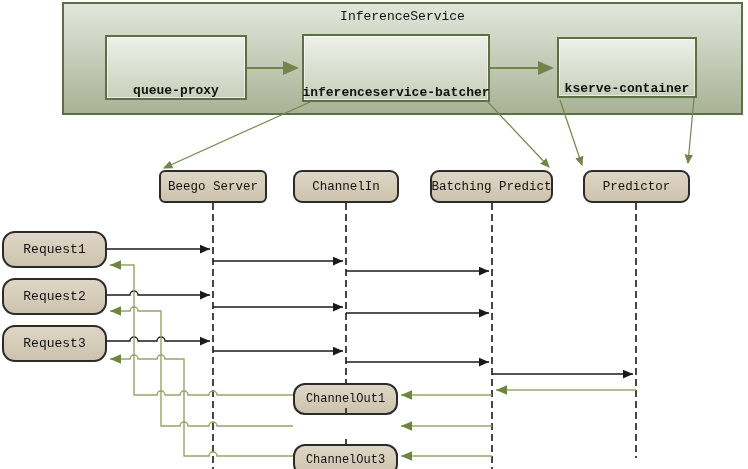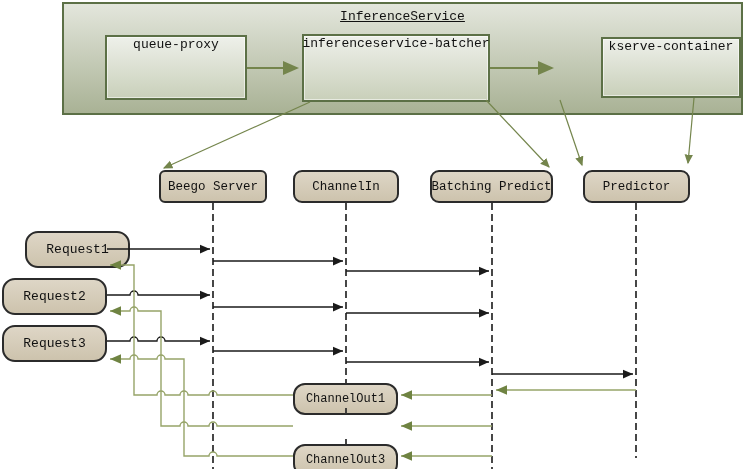--- a/index.html
+++ b/index.html
@@ -24,45 +24,45 @@
     font-family:"Liberation Mono","DejaVu Sans Mono",monospace;color:#111;
   }
   
   .is-container{
     position:absolute;left:62px;top:2px;width:681px;height:113px;
     border:2px solid var(--olive-border);
     background:linear-gradient(180deg,var(--container-fill-top),var(--container-fill-bottom));
   }
   .is-title{
     position:absolute;left:0;top:5px;width:100%;text-align:center;
-    font-size:13px;color:#111;text-decoration:underline;
+    font-size:13px;color:#111;
   }
   .inner-box{
-    position:absolute;display:flex;align-items:flex-start;justify-content:center;
+    position:absolute;display:flex;align-items:flex-end;justify-content:center;
     border:2px solid var(--olive-border);
     background:linear-gradient(180deg,var(--innerbox-fill-top),var(--innerbox-fill-bottom));
     box-shadow:inset 0 0 0 1px rgba(255,255,255,.55);
-    font-size:13px;white-space:nowrap;
+    font-size:13px;white-space:nowrap;font-weight:bold;
   }
   .box-queue{left:105px;top:35px;width:142px;height:65px;}
   .box-batcher{left:302px;top:34px;width:188px;height:68px;}
-  .box-kserve{left:557px;top:37px;width:140px;height:61px;margin-left:44px;}
+  .box-kserve{left:557px;top:37px;width:140px;height:61px;}
   
   .tan{
     position:absolute;display:flex;align-items:center;justify-content:center;
     background:linear-gradient(180deg,var(--tan-fill-top),var(--tan-fill-bottom));
     border:2px solid var(--tan-border);white-space:nowrap;
   }
   .head{top:170px;height:33px;border-radius:9px;font-size:12.5px;}
   .head-beego{left:159px;width:108px;border-radius:6px;}
   .head-channelin{left:293px;width:106px;}
   .head-batching{left:430px;width:123px;}
   .head-predictor{left:583px;width:107px;}
   .req{left:2px;width:105px;height:37px;border-radius:13px;font-size:13px;}
-  .req1{top:231px;margin-left:23px;} .req2{top:278px;} .req3{top:325px;}
+  .req1{top:231px;} .req2{top:278px;} .req3{top:325px;}
   .cout{left:293px;width:105px;height:32px;border-radius:12px;font-size:12px;}
   .cout1{top:383px;} .cout2{top:414px;} .cout3{top:444px;}
   
   svg.layer{position:absolute;left:0;top:0;width:748px;height:469px;pointer-events:none;}
   .lf{stroke:var(--lifeline);stroke-width:1.8;stroke-dasharray:7 4;fill:none;}
   .blk{stroke:var(--black-line);stroke-width:1.3;fill:none;}
   .grn{stroke:var(--green-line);stroke-width:1.4;fill:none;}
   .flow{stroke:var(--olive-line);stroke-width:2;fill:none;}
   .conn{stroke:var(--olive-line);stroke-width:1.2;fill:none;}
   .mk-blk{fill:var(--black-line,#1a1a1a);}

